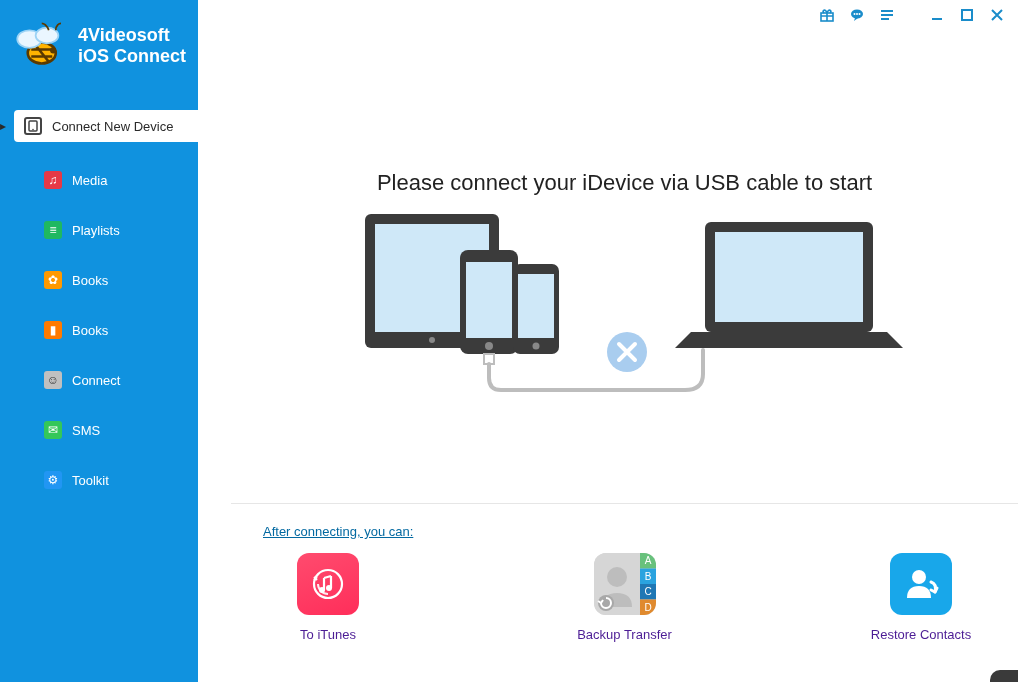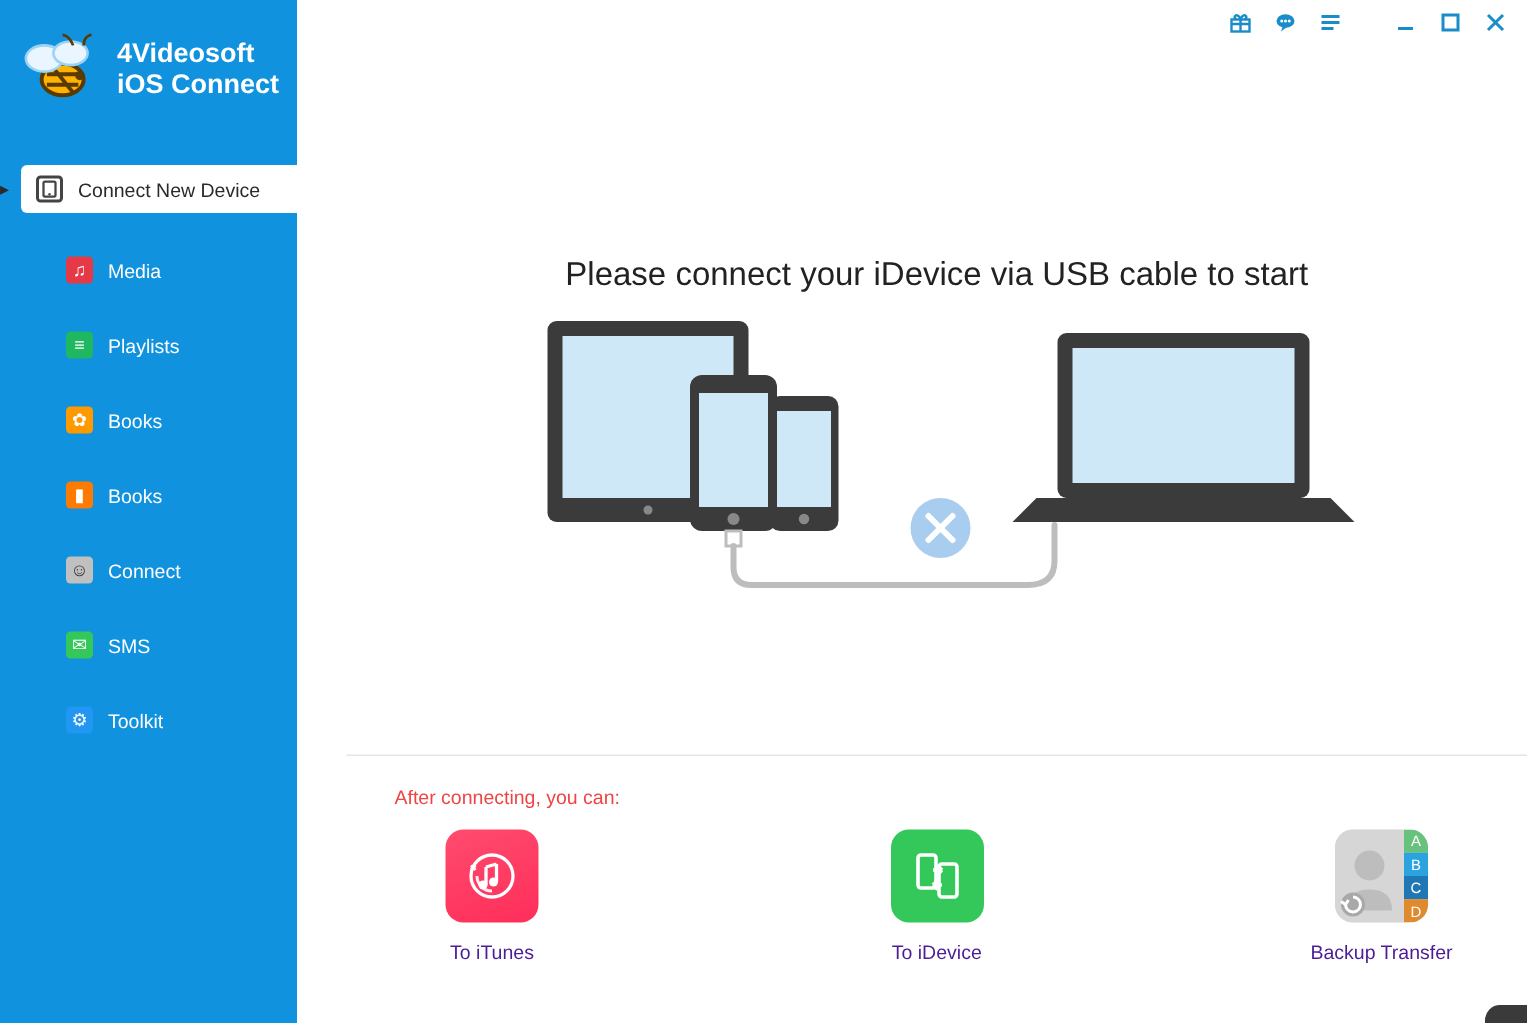--- a/index.html
+++ b/index.html
@@ -71,21 +71,21 @@
     .prompt {
       position: absolute; left: 0; right: 0; top: 134px;
       text-align: center; font-size: 22px; color: #222; font-weight: 400; margin-top: 36px;
     }
     .illus { position: absolute; left: 50%; top: 214px; transform: translateX(-50%); width: 640px; height: 200px; }
     .bottom {
       position: absolute; left: 0; right: 0; bottom: 0;
       border-top: 1px solid #e6e6e6;
       padding: 20px 32px 40px 32px;
     }
-    .bottom .hint { font-size: 13px; color: #ef4444; margin-bottom: 14px; }
+    .bottom .hint { font-size: 13px; color: #0369a1; margin-bottom: 14px; text-decoration: underline; }
     .actions { display: flex; justify-content: space-between; }
     .action { width: 130px; text-align: center; cursor: pointer; }
     .action .sq { width: 62px; height: 62px; margin: 0 auto 12px auto; border-radius: 12px; display:flex; align-items:center; justify-content:center; }
     .action .lbl { font-size: 13px; color:#4c1d95; }
     .sq-itunes { background: linear-gradient(160deg,#ff4b6e,#ff2e5a); }
     .sq-folder { background: #2196f3; }
     .sq-idevice { background: #34c759; }
     .sq-backup { background: #d6d6d6; color:#888; display:flex; }
     .sq-restore { background: #18a7ea; }
     .corner { position:absolute; right:0; bottom:0; width:28px; height:12px; background:#3a3a3a; border-top-left-radius: 10px; }
@@ -236,31 +236,20 @@
             <circle cx="12" cy="24" r="3" fill="#fff" stroke="none"></circle>
             <circle cx="19" cy="22" r="3" fill="#fff" stroke="none"></circle>
             <path d="M8 18 A10 10 0 0 0 18 28" stroke="#fff" stroke-width="2" opacity="0.9"></path>
             <path d="M7 14 L4 11 M4 14 L7 11" stroke="#fff" stroke-width="2"></path>
           </svg>
         </div>
         <div class="lbl">To iTunes</div>
       </div>
 
 
-      <div class="action">
-        <div class="sq sq-idevice">
-          <svg width="40" height="40" viewBox="0 0 40 40" fill="none" stroke="#fff" stroke-width="2.4">
-            <rect x="7" y="6" width="12" height="22" rx="2"></rect>
-            <rect x="21" y="12" width="12" height="22" rx="2"></rect>
-            <path d="M17 16 L23 16 M23 16 L20 13 M23 16 L20 19"></path>
-            <path d="M23 26 L17 26 M17 26 L20 23 M17 26 L20 29"></path>
-          </svg>
-        </div>
-        <div class="lbl">To iDevice</div>
-      </div>
 
       <div class="action">
         <div class="sq sq-backup" style="padding:0;overflow:hidden;">
           <svg width="62" height="62" viewBox="0 0 62 62">
             <rect x="0" y="0" width="46" height="62" fill="#d6d6d6"></rect>
             <circle cx="23" cy="24" r="10" fill="#bdbdbd"></circle>
             <path d="M8 54 Q8 40 23 40 Q38 40 38 54 Z" fill="#bdbdbd"></path>
             <circle cx="12" cy="50" r="8" fill="#a8a8a8"></circle>
             <path d="M12 45 A5 5 0 1 1 7 50" fill="none" stroke="#fff" stroke-width="2"></path>
             <path d="M7 50 L4 48 M7 50 L9 47" stroke="#fff" stroke-width="2"></path>
@@ -270,18 +259,29 @@
             <rect x="46" y="46.5" width="16" height="15.5" fill="#e08a2e"></rect>
             <text x="54" y="11" text-anchor="middle" fill="#fff" font-size="10" font-family="Arial">A</text>
             <text x="54" y="27" text-anchor="middle" fill="#fff" font-size="10" font-family="Arial">B</text>
             <text x="54" y="42" text-anchor="middle" fill="#fff" font-size="10" font-family="Arial">C</text>
             <text x="54" y="58" text-anchor="middle" fill="#fff" font-size="10" font-family="Arial">D</text>
           </svg>
         </div>
         <div class="lbl">Backup Transfer</div>
       </div>
 
+      <div class="action">
+        <div class="sq sq-restore">
+          <svg width="40" height="40" viewBox="0 0 40 40" fill="#fff">
+            <circle cx="18" cy="13" r="7"></circle>
+            <path d="M6 34 Q6 22 18 22 Q30 22 30 34 Z"></path>
+            <path d="M30 18 Q36 20 34 28" fill="none" stroke="#fff" stroke-width="3" stroke-linecap="round"></path>
+            <path d="M34 28 L30 26 M34 28 L36 24" stroke="#fff" stroke-width="3" stroke-linecap="round"></path>
+          </svg>
+        </div>
+        <div class="lbl">Restore Contacts</div>
+      </div>
 
     </div>
   </div>
 
   <div class="corner"></div>
 </div>
 
 </body></html>

